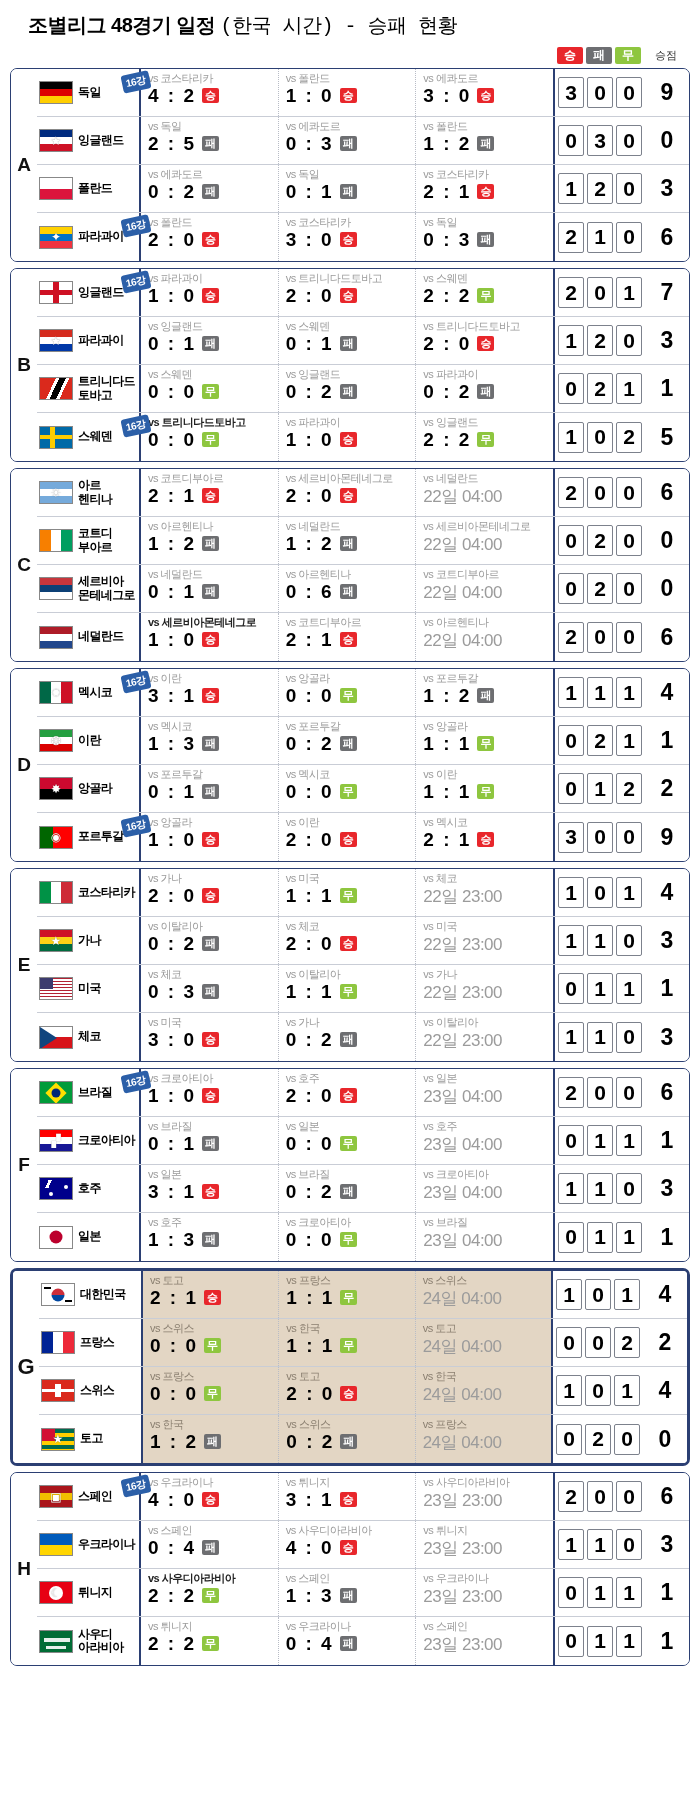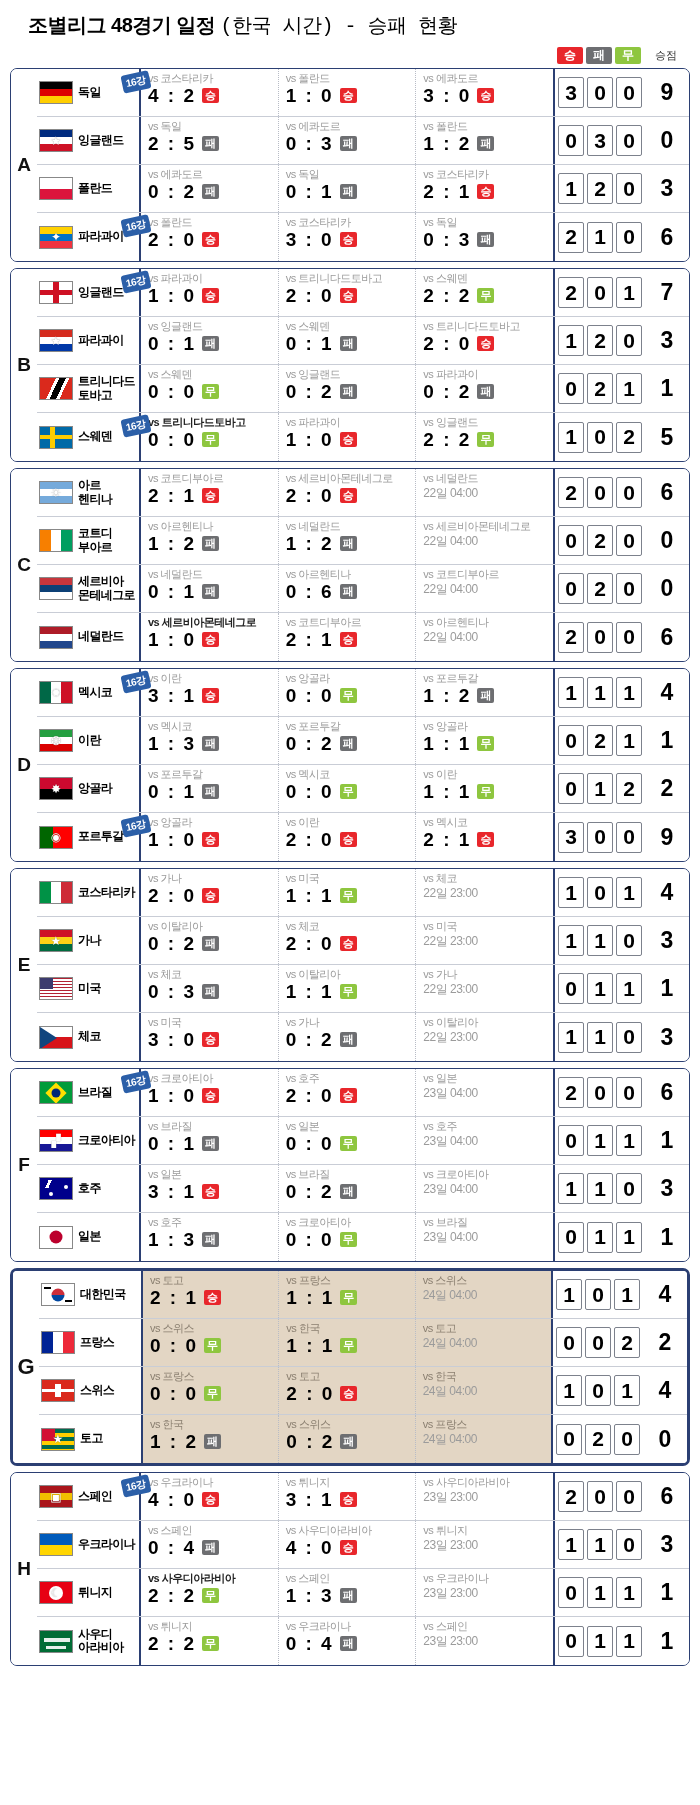--- a/index.html
+++ b/index.html
@@ -159,21 +159,21 @@
     font-weight: bold;
     color: #fff;
     padding: 1px 3px;
     border-radius: 2px;
     line-height: 1.2;
   }
   .res.w { background: #e8262b; }
   .res.d { background: #8ec63f; }
   .res.l { background: #6d6e71; }
   .kickoff {
-    font-size: 12px;
+    font-size: 17px;
     color: #9b9b9b;
     line-height: 1.15;
     margin-top: 2px;
     letter-spacing: -0.5px;
   }
 
   
   .record {
     flex: 0 0 121px;
     display: flex;

